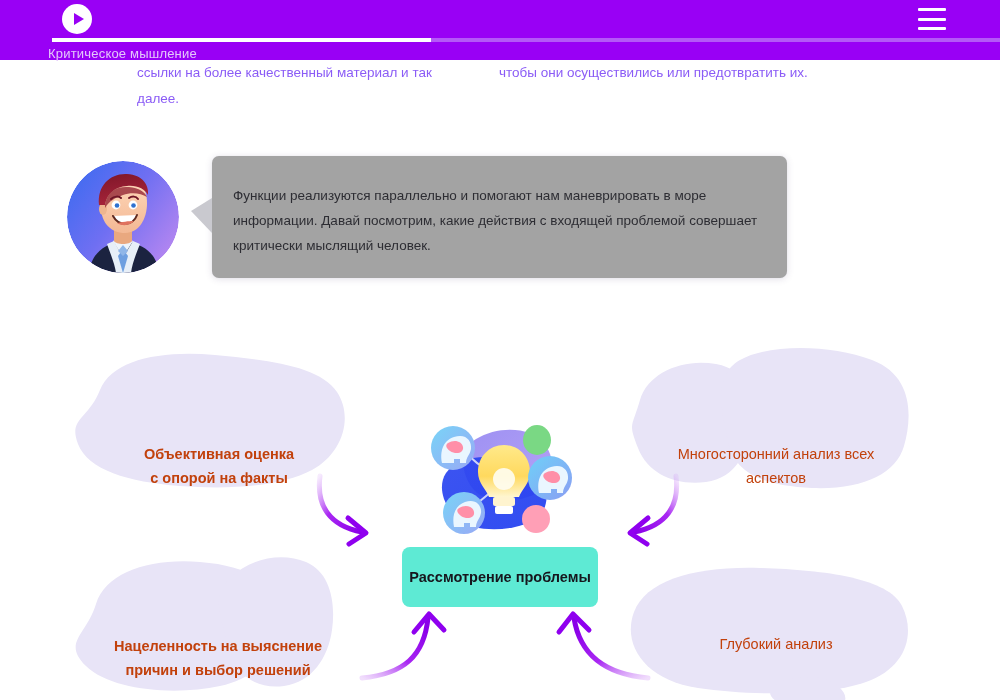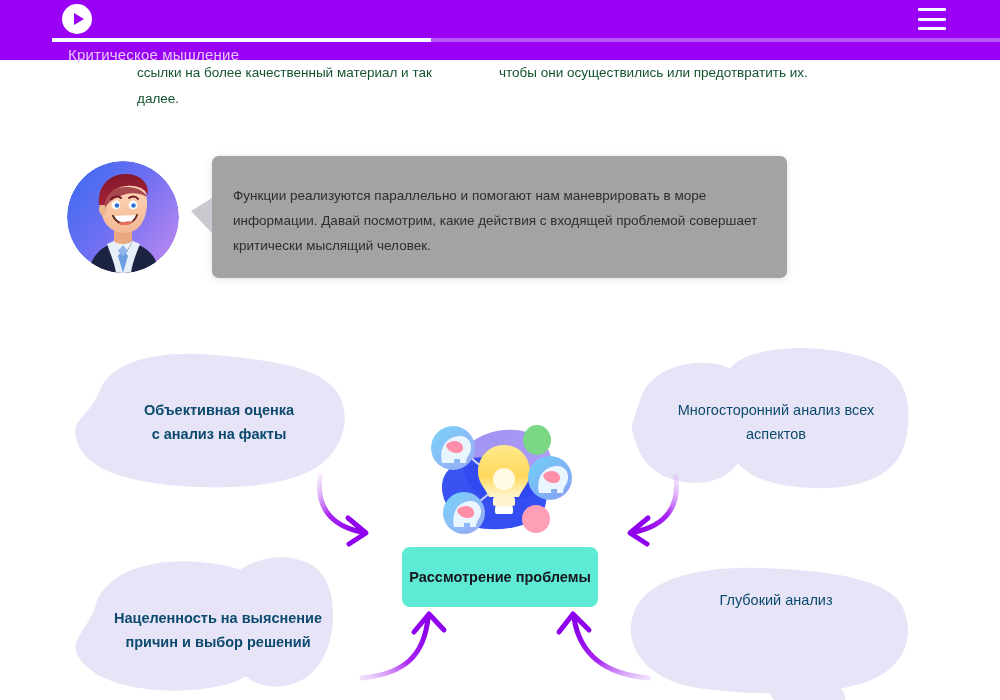--- a/index.html
+++ b/index.html
@@ -79,34 +79,34 @@
   .progress-fill {
     position: absolute;
     left: 0; top: 0;
     height: 4px;
     width: 383px;
     background: #ffffff;
   }
 
   .progress-label {
     position: absolute;
-    left: 68px;
+    left: 48px;
     top: 46px;
-    font-size: 15px;
+    font-size: 13px;
     color: #e4c6fb;
     letter-spacing: .2px;
     white-space: nowrap;
   }
 
   
   .para {
     position: absolute;
     font-size: 13.5px;
     line-height: 26px;
-    color: #14532d;
+    color: #8b5cf6;
   }
   .para-left  { left: 137px; top: 60px; width: 330px; }
   .para-right { left: 499px; top: 60px; width: 360px; }
 
   
   .avatar {
     position: absolute;
     left: 67px;
     top: 161px;
     width: 112px;
@@ -155,30 +155,31 @@
   .diagram svg.blobs {
     position: absolute;
     left: 0; top: 0;
     width: 1000px;
     height: 370px;
   }
 
   .node-label {
     position: absolute;
     text-align: center;
-    color: #0c4a6e;
+    color: #c2410c;
     font-size: 14.5px;
     line-height: 24px;
     font-weight: bold;
+    margin-top: 44px;
   }
   .node-label.thin { font-weight: normal; font-size: 14.5px; }
 
   #label-tl { left: 108px; top: 68px;  width: 222px; }
   #label-tr { left: 660px; top: 68px;  width: 232px; }
-  #label-bl { left: 102px; top: 276px; width: 232px; }
+  #label-bl { left: 102px; top: 260px; width: 232px; }
   #label-br { left: 672px; top: 258px; width: 208px; }
 
   .center-box {
     position: absolute;
     left: 402px;
     top: 217px;
     width: 196px;
     height: 60px;
     background: #5eead4;
     border-radius: 8px;
@@ -429,21 +430,21 @@
           <circle cx="40" cy="98" r="21" fill="url(#headG)"></circle>
           <path d="M30,112 C28,102 30,91 41,87 C52,83 58,91 57,98
                    C56,104 52,106 52,112 L46,112 L46,108 L40,108 L40,112 Z" fill="#eaf6ff"></path>
           <path d="M35,93 C41,89 49,91 50,97 C51,103 43,105 37,101 C33,98 32,95 35,93 Z" fill="#ff8fa8"></path>
         </g>
       </svg>
     </div>
 
     <div class="node-label" id="label-tl">
       <div>Объективная оценка</div>
-      <div>с анализ на факты</div>
+      <div>с опорой на факты</div>
     </div>
 
     <div class="node-label thin" id="label-tr">
       <div>Многосторонний анализ всех</div>
       <div>аспектов</div>
     </div>
 
     <div class="node-label" id="label-bl">
       <div>Нацеленность на выяснение</div>
       <div>причин и выбор решений</div>

